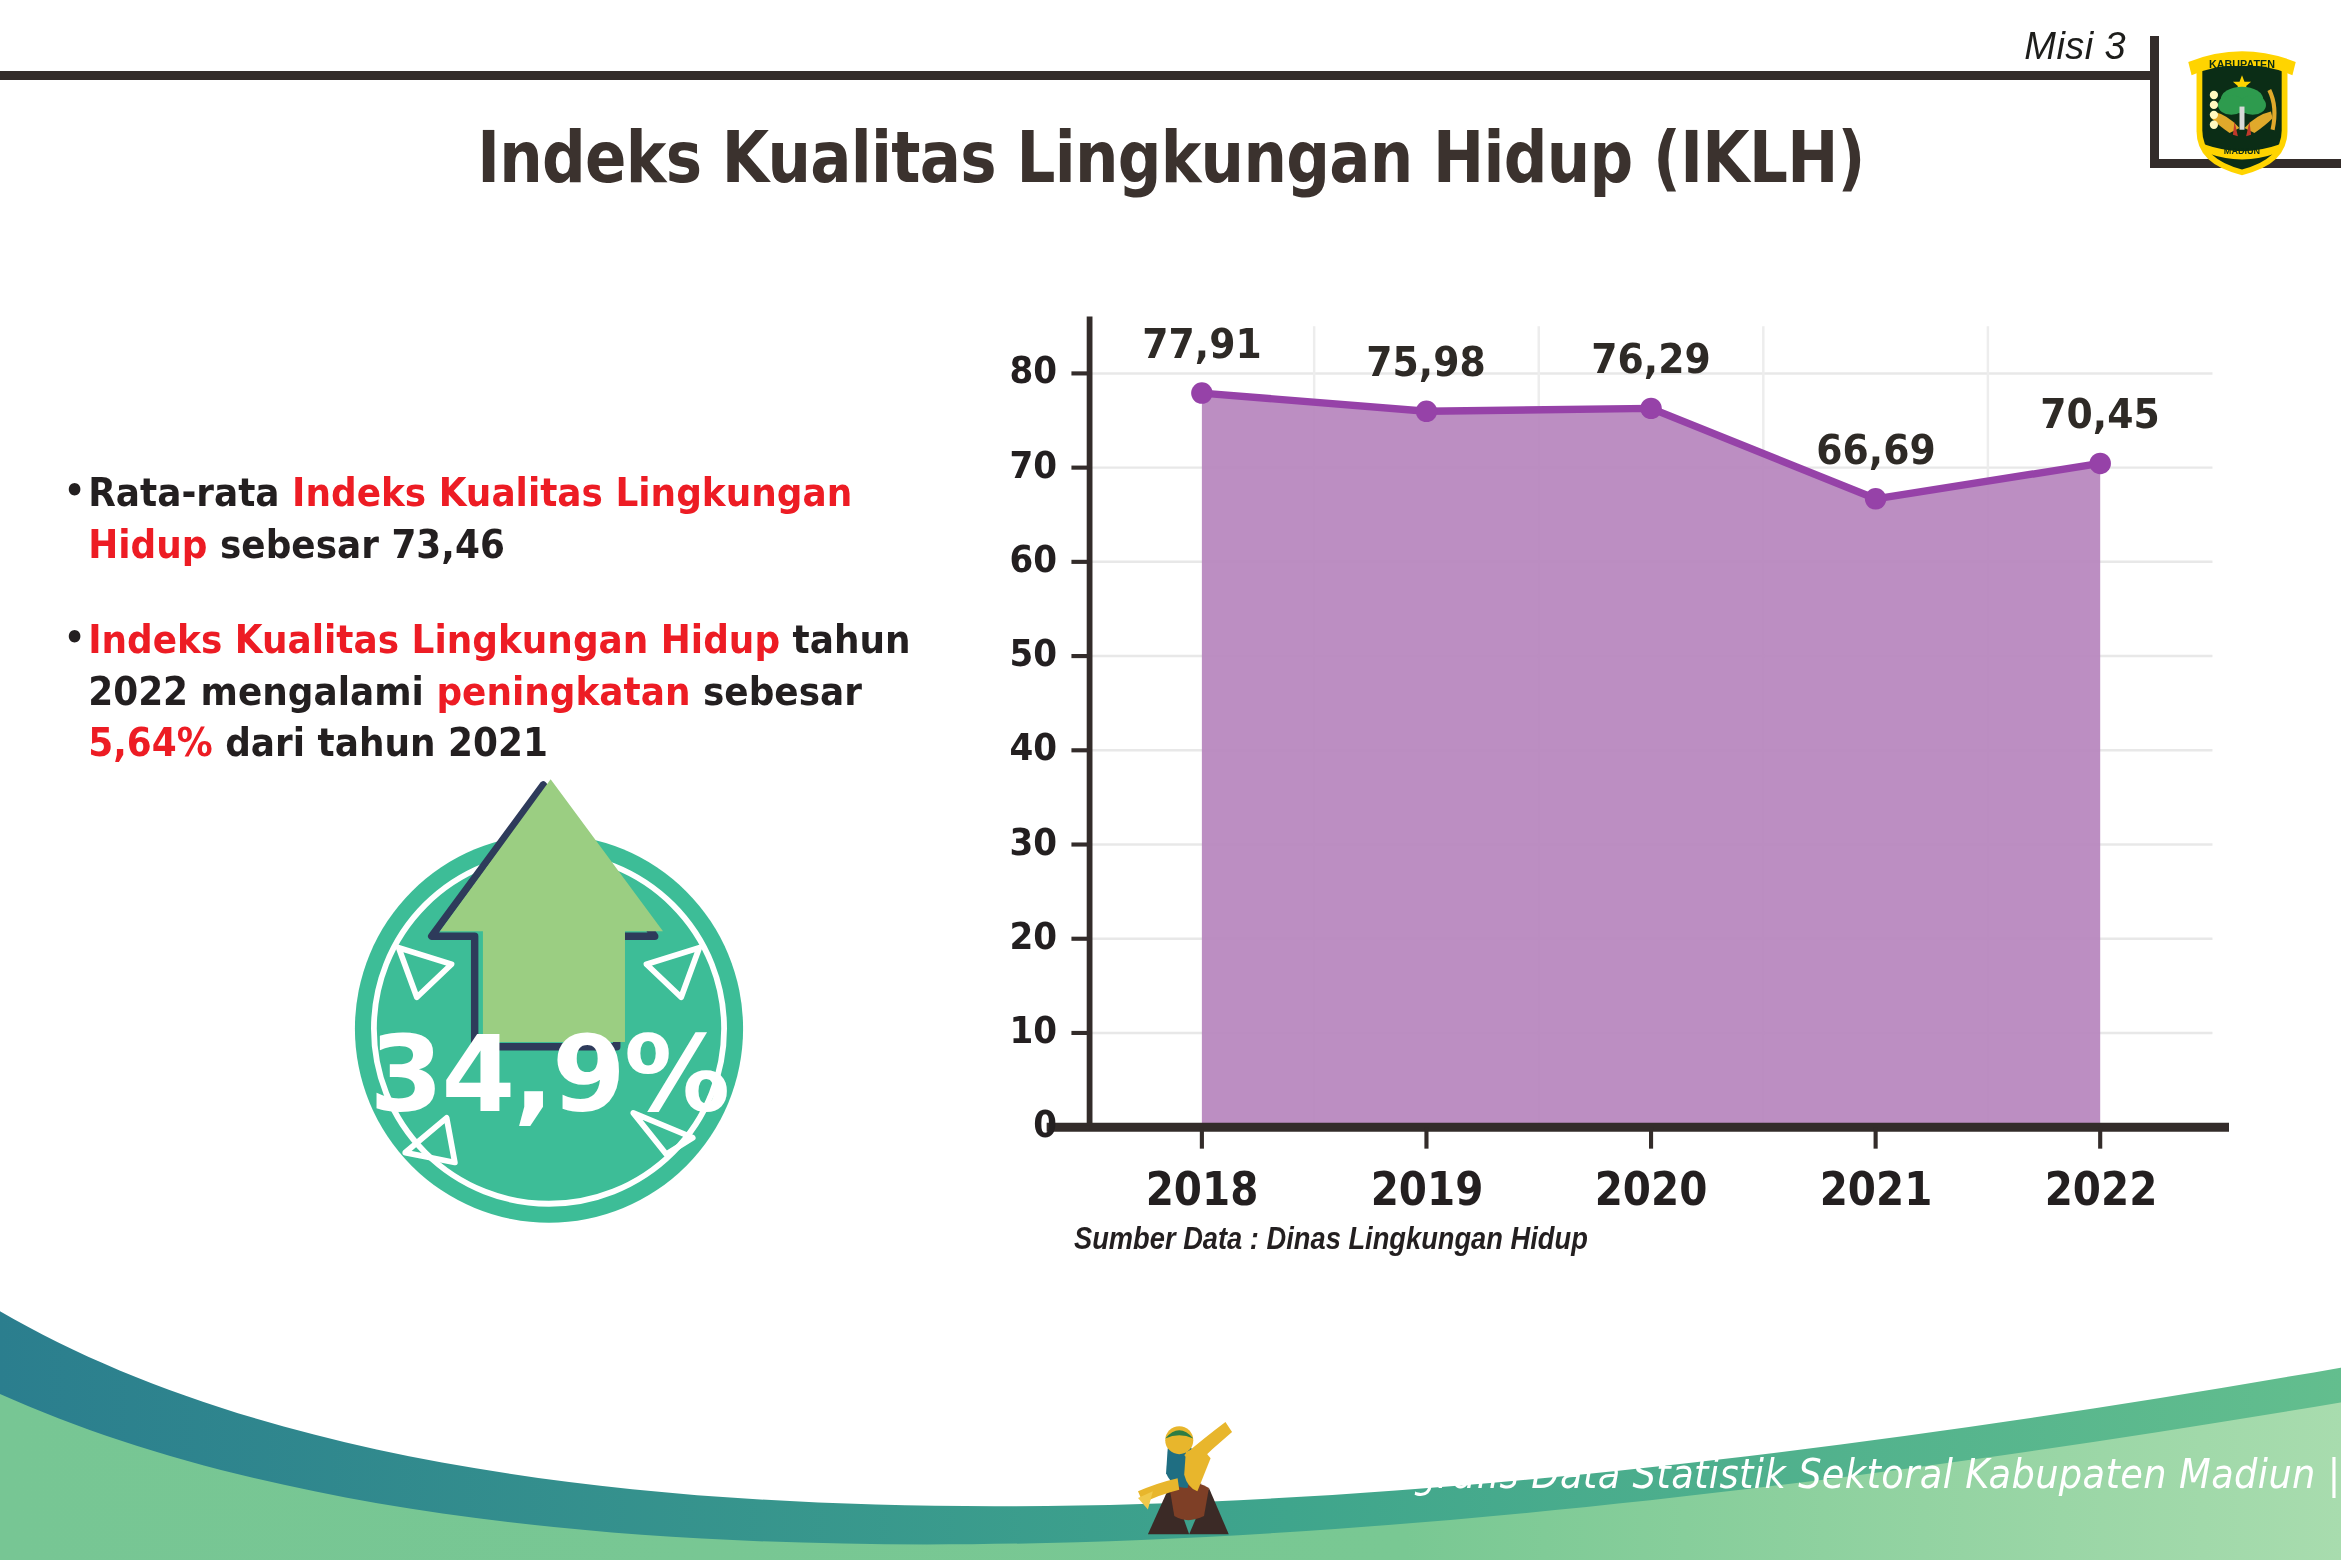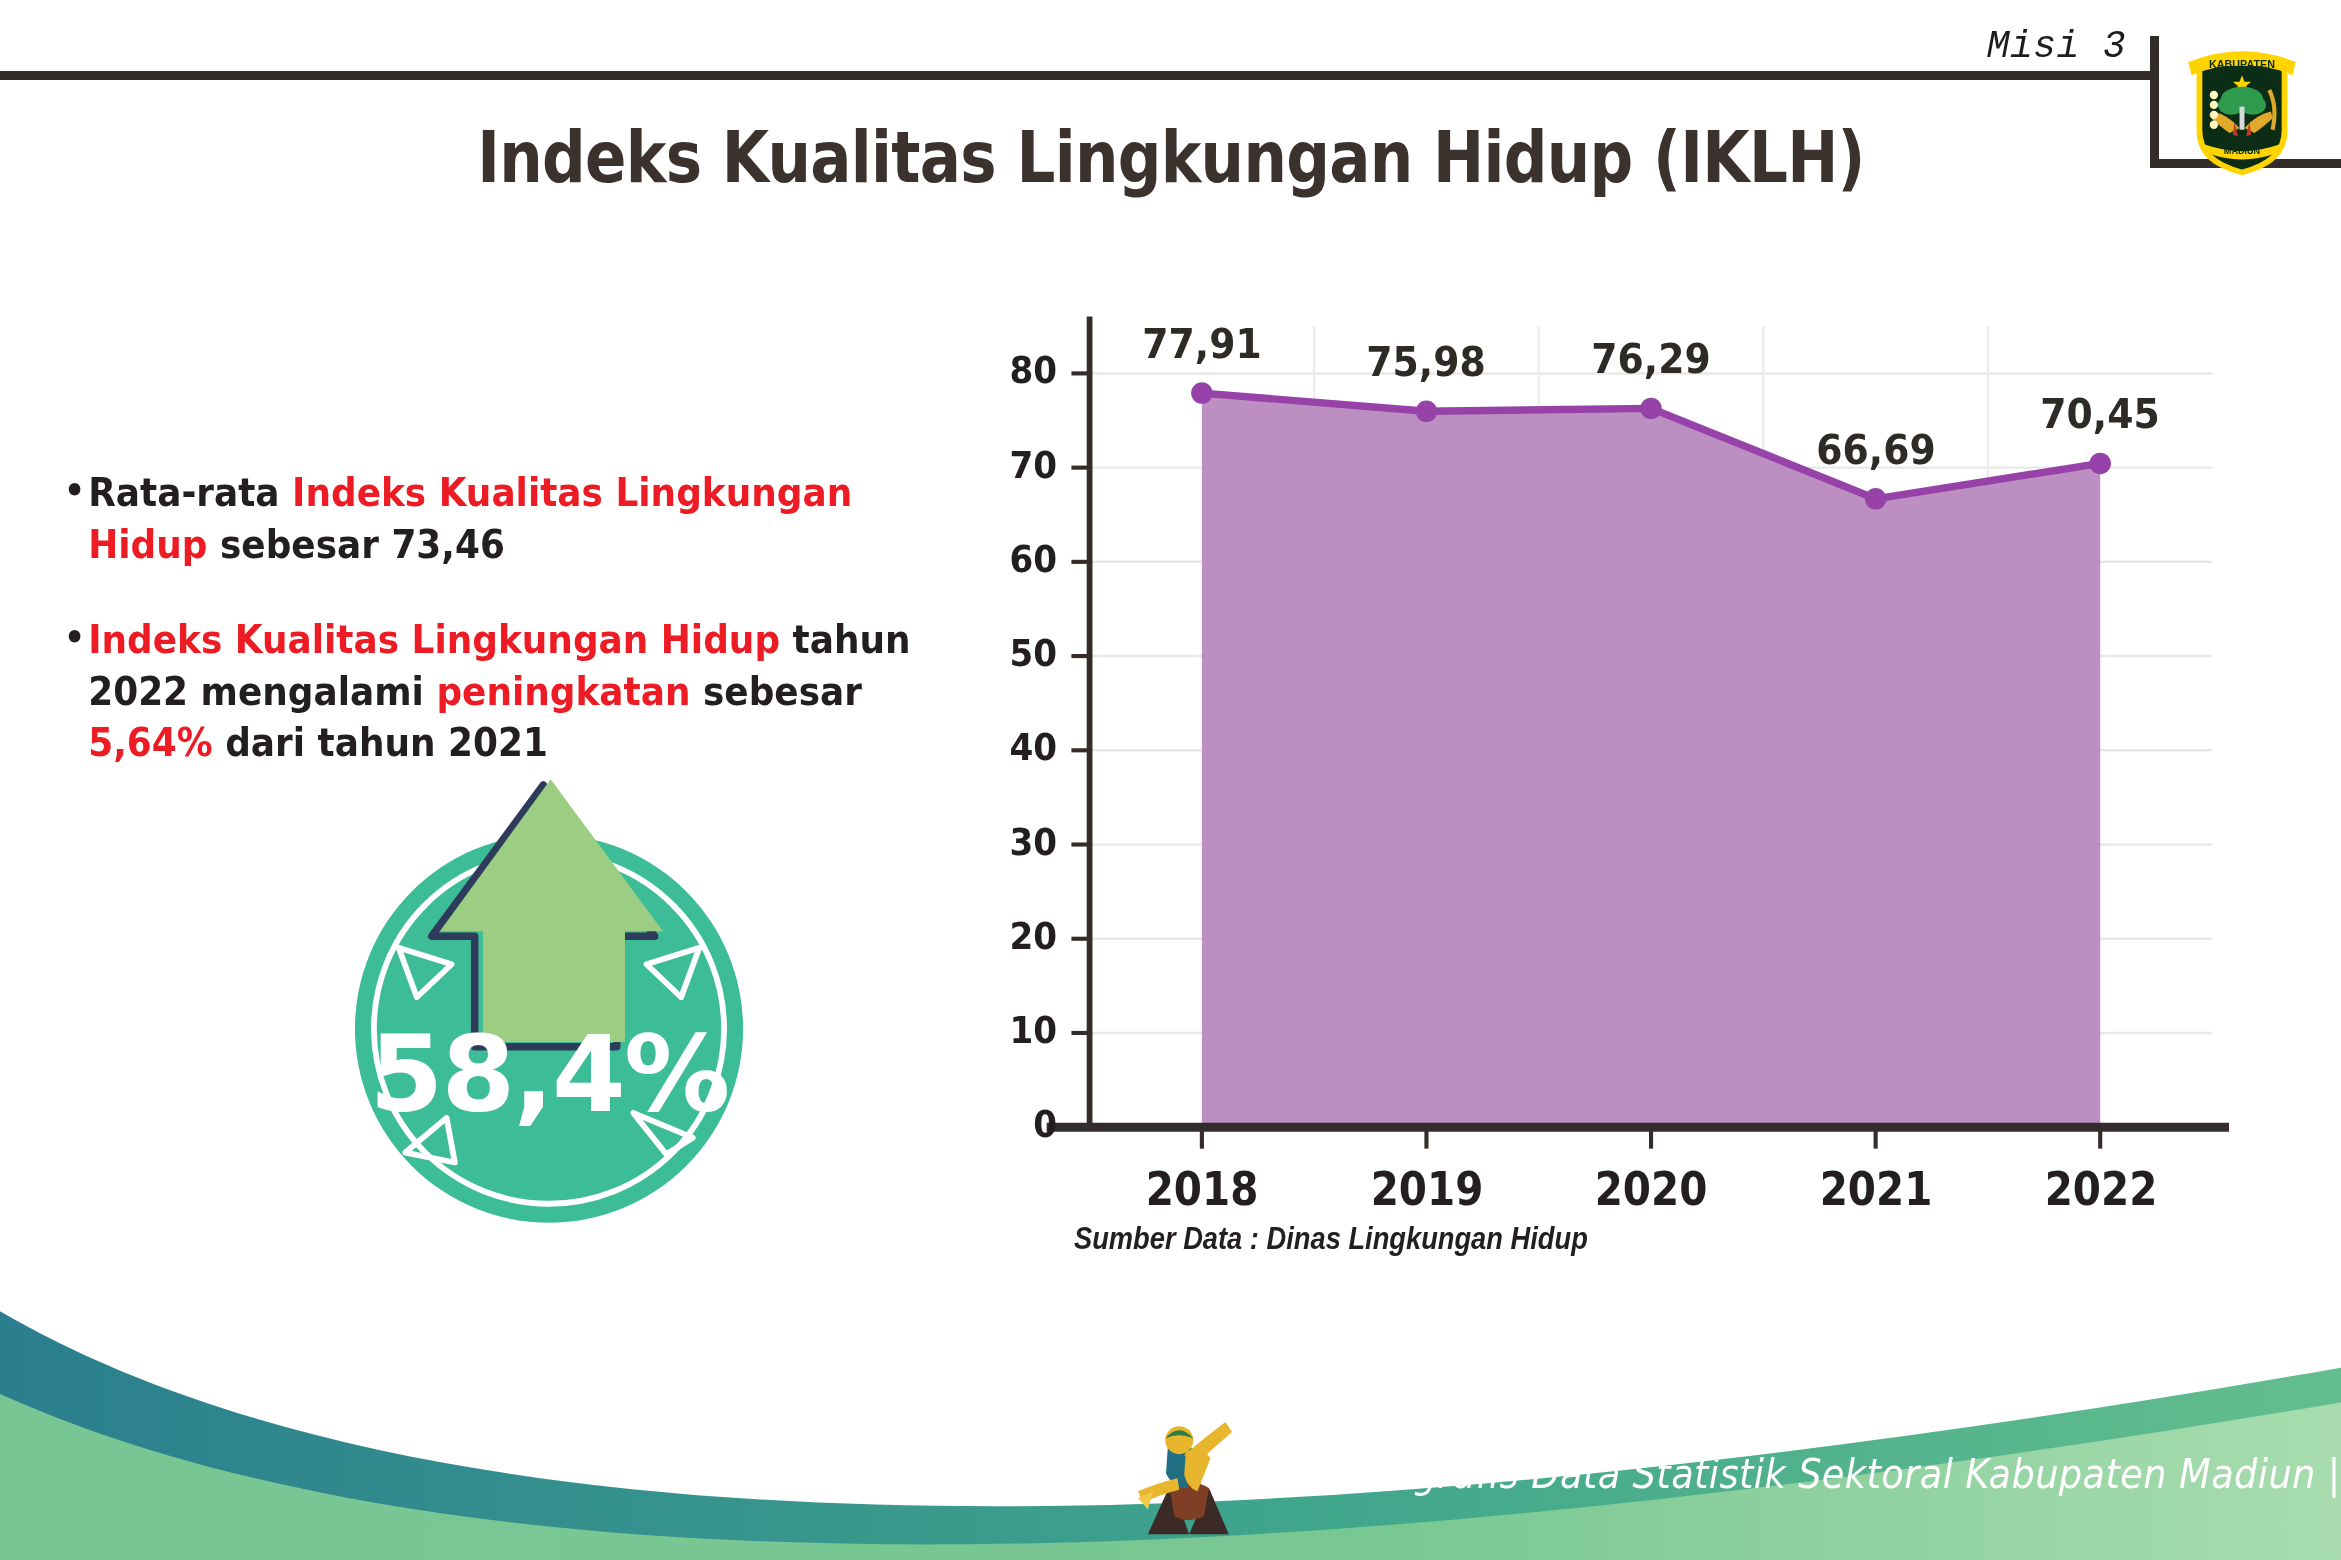--- a/index.html
+++ b/index.html
@@ -20,21 +20,21 @@
   .hdr-vert{
     position:absolute;left:2150px;top:36px;width:9px;height:132px;
     background:#332C2A;
   }
   .hdr-bottom{
     position:absolute;left:2150px;top:159px;width:206px;height:9px;
     background:#332C2A;
   }
   .misi-label{
     position:absolute;right:216px;top:25px;
-    font-family:Liberation Mono, monospace;
+    font-family:Liberation Sans, sans-serif;
     font-style:italic;font-size:38px;color:#1d1d1b;
     letter-spacing:0.4px;white-space:nowrap;
   }
 
   
   .logo{position:absolute;left:2180px;top:32px;width:124px;height:145px;}
 
   
   .title{
     position:absolute;left:0;right:0;top:116px;
@@ -190,21 +190,21 @@
 
       <path d="M263 35 L128 218 L180 218 L180 352 L352 352 L352 218 L398 218 Z" fill="none" stroke="#2E3B5B" stroke-width="9" stroke-linejoin="round"></path>
 
       <path d="M272 28 L138 212 L190 212 L190 346 L362 346 L362 212 L408 212 Z" fill="#9BCE82"></path>
 
       <path d="M88 232 L152 252 L110 292 Z" fill="none" stroke="#ffffff" stroke-width="7" stroke-linejoin="round"></path>
       <path d="M452 232 L388 252 L430 292 Z" fill="none" stroke="#ffffff" stroke-width="7" stroke-linejoin="round"></path>
       <path d="M96 480 L146 438 L156 492 Z" fill="none" stroke="#ffffff" stroke-width="7" stroke-linejoin="round"></path>
       <path d="M444 462 L372 432 L412 482 Z" fill="none" stroke="#ffffff" stroke-width="7" stroke-linejoin="round"></path>
     </svg>
-    <div class="badge-pct">58,4%</div>
+    <div class="badge-pct">34,9%</div>
   </div>
 
   <div class="chart">
     <svg id="chart-svg" width="1255" height="884" viewBox="0 0 1520 1070">
         <line x1="140" y1="895.8823529411765" x2="1500" y2="895.8823529411765" stroke="#E8E8E8" stroke-width="3"></line>
         <line x1="140" y1="781.7647058823529" x2="1500" y2="781.7647058823529" stroke="#E8E8E8" stroke-width="3"></line>
         <line x1="140" y1="667.6470588235294" x2="1500" y2="667.6470588235294" stroke="#E8E8E8" stroke-width="3"></line>
         <line x1="140" y1="553.5294117647059" x2="1500" y2="553.5294117647059" stroke="#E8E8E8" stroke-width="3"></line>
         <line x1="140" y1="439.4117647058823" x2="1500" y2="439.4117647058823" stroke="#E8E8E8" stroke-width="3"></line>
         <line x1="140" y1="325.2941176470588" x2="1500" y2="325.2941176470588" stroke="#E8E8E8" stroke-width="3"></line>

